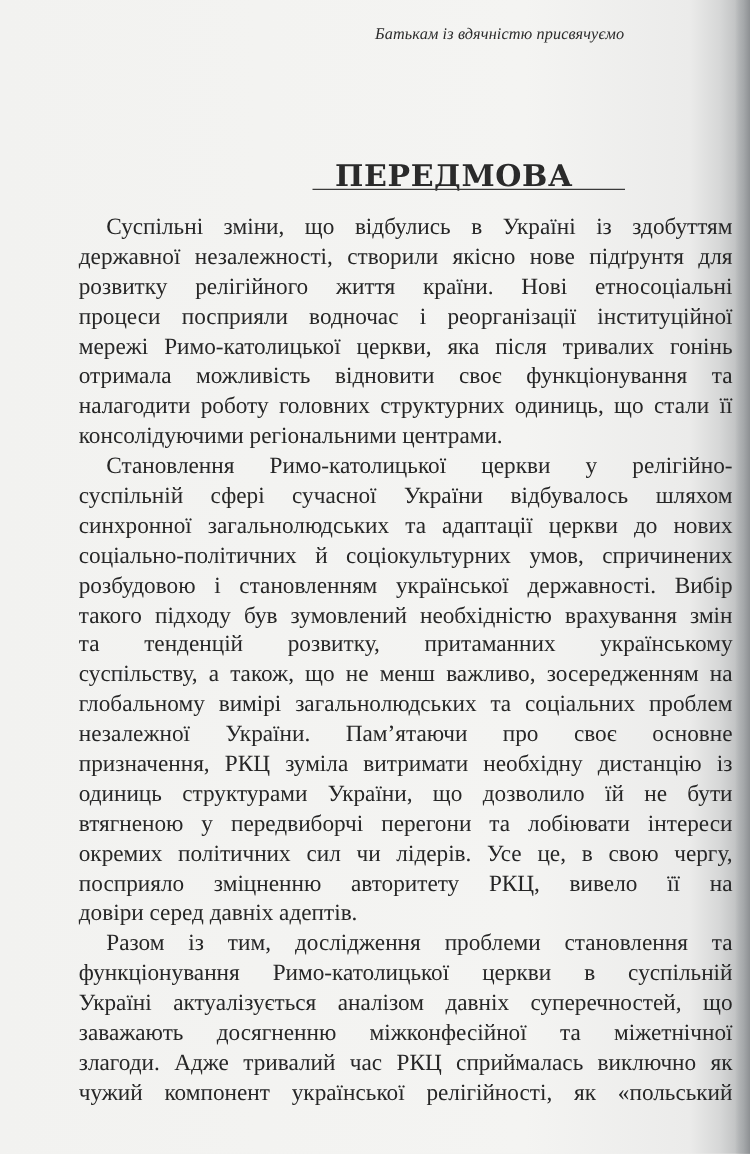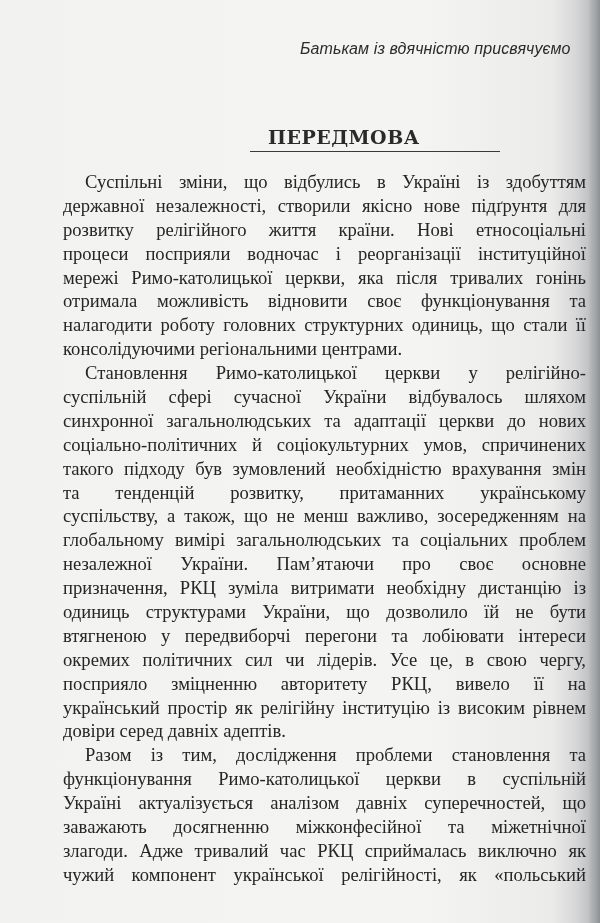--- a/index.html
+++ b/index.html
@@ -25,35 +25,35 @@
       position: absolute;
       right: 0;
       top: 0;
       width: 12px;
       height: 923px;
       background: linear-gradient(to right, rgba(170,172,174,0) 0%, #a6a9ab 55%, #8d9093 100%);
     }
     .dedication {
       position: absolute;
       left: 300px;
-      top: 40px;
-      font-family: Liberation Sans, sans-serif;
+      top: 19px;
+      font-family: Liberation Serif, serif;
       font-style: italic;
-      font-size: 16px;
+      font-size: 13px;
       color: #2b2b2b;
       white-space: nowrap;
       letter-spacing: 0.1px;
     }
     .title {
       position: absolute;
       left: 268px;
       top: 126px;
       font-family: "DejaVu Serif", serif;
       font-weight: bold;
-      font-size: 19px;
+      font-size: 24px;
       color: #2a2a2a;
       letter-spacing: 0.5px;
     }
     .title-rule {
       position: absolute;
       left: 250px;
       top: 151px;
       width: 250px;
       height: 1px;
       background: #3a3a3a;
@@ -101,31 +101,31 @@
       <span class="line">розвитку релігійного життя країни. Нові етносоціальні</span>
       <span class="line">процеси посприяли водночас і реорганізації інституційної</span>
       <span class="line">мережі Римо-католицької церкви, яка після тривалих гонінь</span>
       <span class="line">отримала можливість відновити своє функціонування та</span>
       <span class="line">налагодити роботу головних структурних одиниць, що стали її</span>
       <span class="line last">консолідуючими регіональними центрами.</span>
       <span class="line indent">Становлення Римо-католицької церкви у релігійно-</span>
       <span class="line">суспільній сфері сучасної України відбувалось шляхом</span>
       <span class="line">синхронної загальнолюдських та адаптації церкви до нових</span>
       <span class="line">соціально-політичних й соціокультурних умов, спричинених</span>
+      <span class="line">розбудовою і становленням української державності. Вибір</span>
       <span class="line">такого підходу був зумовлений необхідністю врахування змін</span>
       <span class="line">та тенденцій розвитку, притаманних українському</span>
       <span class="line">суспільству, а також, що не менш важливо, зосередженням на</span>
       <span class="line">глобальному вимірі загальнолюдських та соціальних проблем</span>
       <span class="line">незалежної України. Пам’ятаючи про своє основне</span>
       <span class="line">призначення, РКЦ зуміла витримати необхідну дистанцію із</span>
       <span class="line">одиниць структурами України, що дозволило їй не бути</span>
       <span class="line">втягненою у передвиборчі перегони та лобіювати інтереси</span>
       <span class="line">окремих політичних сил чи лідерів. Усе це, в свою чергу,</span>
       <span class="line">посприяло зміцненню авторитету РКЦ, вивело її на</span>
-      <span class="line">український простір як релігійну інституцію із високим рівнем</span>
       <span class="line last">довіри серед давніх адептів.</span>
       <span class="line indent">Разом із тим, дослідження проблеми становлення та</span>
       <span class="line">функціонування Римо-католицької церкви в суспільній</span>
       <span class="line">Україні актуалізується аналізом давніх суперечностей, що</span>
       <span class="line">заважають досягненню міжконфесійної та міжетнічної</span>
       <span class="line">злагоди. Адже тривалий час РКЦ сприймалась виключно як</span>
       <span class="line">чужий компонент української релігійності, як «польський</span>
     </div>
 </div>
 

